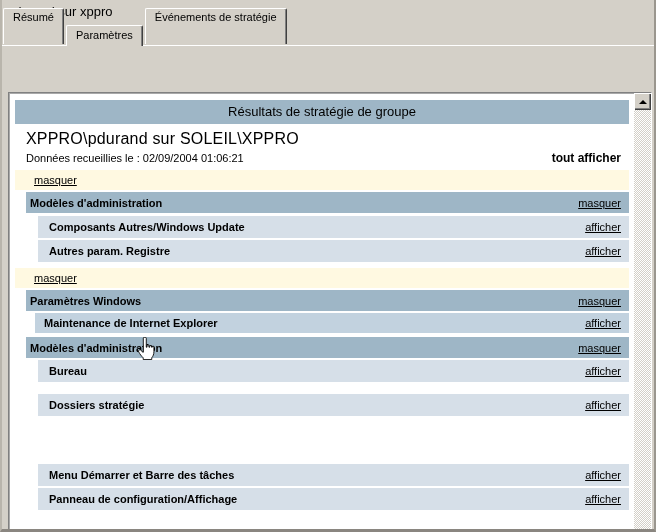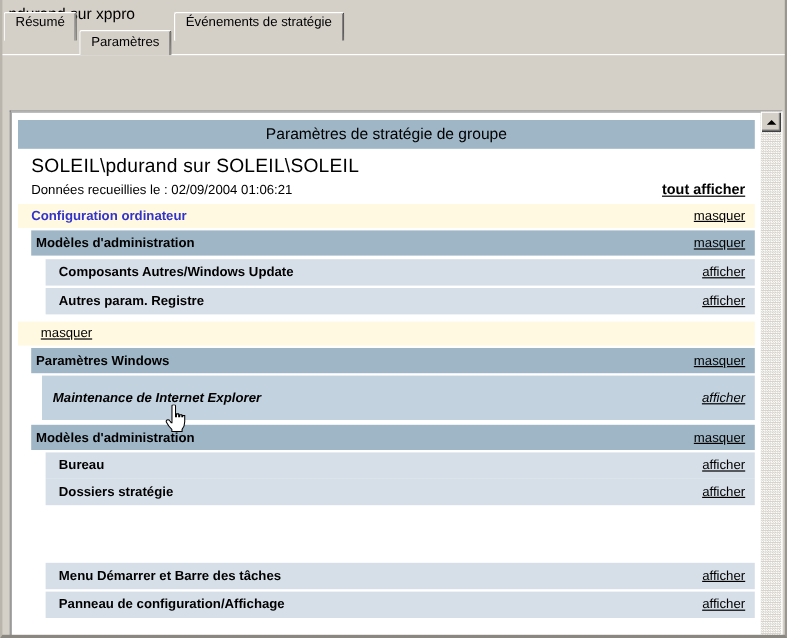--- a/index.html
+++ b/index.html
@@ -27,21 +27,21 @@
   .window-title{
     position:absolute;top:4px;left:7px;
     font-size:13px;font-weight:normal;
   }
   
   .tabbar{
     position:absolute;top:25px;left:3px;height:21px;
     display:flex;align-items:flex-end;z-index:3;
   }
   .tab{
-    height:24px;margin-bottom:12px;margin-right:2px;
+    height:36px;margin-bottom:2px;margin-right:2px;
     padding:2px 9px 0 9px;
     font-size:11px;
     background:var(--chrome);
     border-top:1px solid #fff;border-left:1px solid #fff;
     border-right:1px solid #404040;
     box-shadow:inset -1px 0 0 #808080;
     border-radius:2px 2px 0 0;
     white-space:nowrap;cursor:default;
   }
   .tab.active{
@@ -78,37 +78,37 @@
     font-size:16px;letter-spacing:0.2px;
   }
   .info-row{
     display:flex;justify-content:space-between;align-items:baseline;
     margin:3px 0 5px 0;padding:0 8px 0 11px;
     font-size:11px;
     gap:18px;
   }
   .show-all{
     font-size:12px;font-weight:bold;color:#000;
-    text-decoration:underline;cursor:pointer;white-space:nowrap;margin-left:28px;
+    cursor:pointer;white-space:nowrap;margin-left:28px;
   }
   
   .row{
     display:flex;justify-content:space-between;align-items:center;
     font-size:11px;font-weight:bold;
     padding:0 8px 0 11px;
   }
   .row .row-action{
     font-weight:normal;color:#000;text-decoration:underline;
     cursor:pointer;white-space:nowrap;margin-left:8px;
   }
   .row.l1{background:var(--l1bg);color:var(--l1text);height:20px;margin-left:0;}
   .row.l1 .row-action{color:#000;}
   .row.l2{background:var(--band);height:21px;margin-left:11px;padding-left:4px;}
   .row.leaf{background:var(--leaf);height:22px;margin-left:23px;}
-  .row.he2{background:var(--he2);height:37px;margin-left:20px;padding-left:9px;font-style:italic;}
+  .row.he2{background:var(--he2);height:20px;margin-left:20px;padding-left:9px;}
   
   .scrollbar{
     position:absolute;right:0;top:0;width:17px;height:470px;
     background-image:conic-gradient(#fff 25%, #d4d0c8 0 50%, #fff 0 75%, #d4d0c8 0);
     background-size:2px 2px;
   }
   .scroll-btn{
     position:absolute;left:0;width:17px;height:17px;
     background:var(--chrome);
     box-shadow:inset 1px 1px 0 #fff, inset -1px -1px 0 #404040, inset -2px -2px 0 #808080;
@@ -131,29 +131,28 @@
 <div class="tabbar">
   <div class="tab">Résumé</div>
   <div class="tab active">Paramètres</div>
   <div class="tab">Événements de stratégie</div>
 </div>
 
 <div class="page">
   <div class="report-pane">
 
     <div class="report-content">
-      <div class="band">Paramètres de stratégie de groupe</div>
-      <div class="subject">SOLEIL\pdurand sur SOLEIL\SOLEIL</div>
+      <div class="band">Résultats de stratégie de groupe</div>
+      <div class="subject">XPPRO\pdurand sur SOLEIL\XPPRO</div>
       <div class="info-row">
         <span>Données recueillies le : 02/09/2004 01:06:21</span>
         <a class="show-all">tout afficher</a>
       </div>
       <div>
           <div class="row l1" style="margin-bottom: 2px;">
-            <span class="row-label">Configuration ordinateur</span>
             <a class="row-action">masquer</a>
           </div>
           <div class="row l2" style="margin-bottom: 3px;">
             <span class="row-label">Modèles d'administration</span>
             <a class="row-action">masquer</a>
           </div>
           <div class="row leaf" style="margin-bottom: 2px;">
             <span class="row-label">Composants Autres/Windows Update</span>
             <a class="row-action">afficher</a>
           </div>
@@ -169,21 +168,21 @@
             <a class="row-action">masquer</a>
           </div>
           <div class="row he2" style="margin-bottom: 4px;">
             <span class="row-label">Maintenance de Internet Explorer</span>
             <a class="row-action">afficher</a>
           </div>
           <div class="row l2" style="margin-bottom: 2px;">
             <span class="row-label">Modèles d'administration</span>
             <a class="row-action">masquer</a>
           </div>
-          <div class="row leaf" style="margin-bottom: 0;">
+          <div class="row leaf" style="margin-bottom: 12px;">
             <span class="row-label">Bureau</span>
             <a class="row-action">afficher</a>
           </div>
           <div class="row leaf" style="margin-bottom: 2px;">
             <span class="row-label">Dossiers stratégie</span>
             <a class="row-action">afficher</a>
           </div>
           <div class="row leaf" style="margin-bottom: 2px; margin-top: 48px;">
             <span class="row-label">Menu Démarrer et Barre des tâches</span>
             <a class="row-action">afficher</a>

